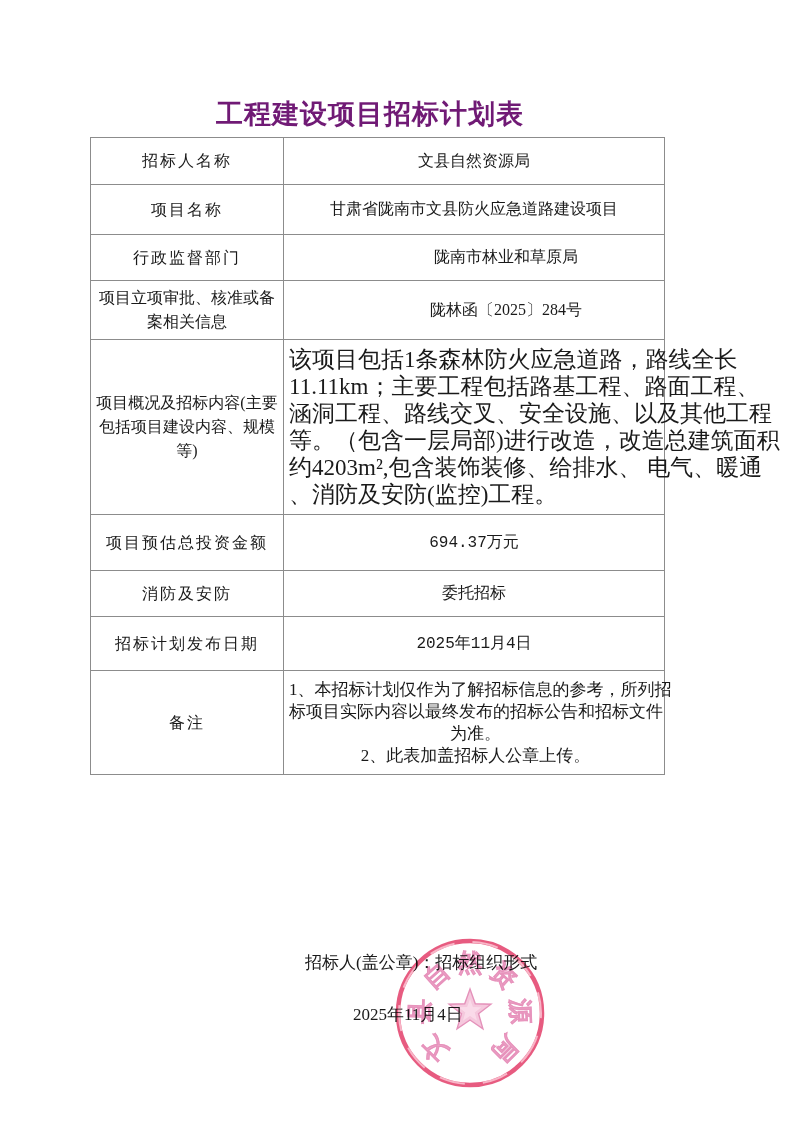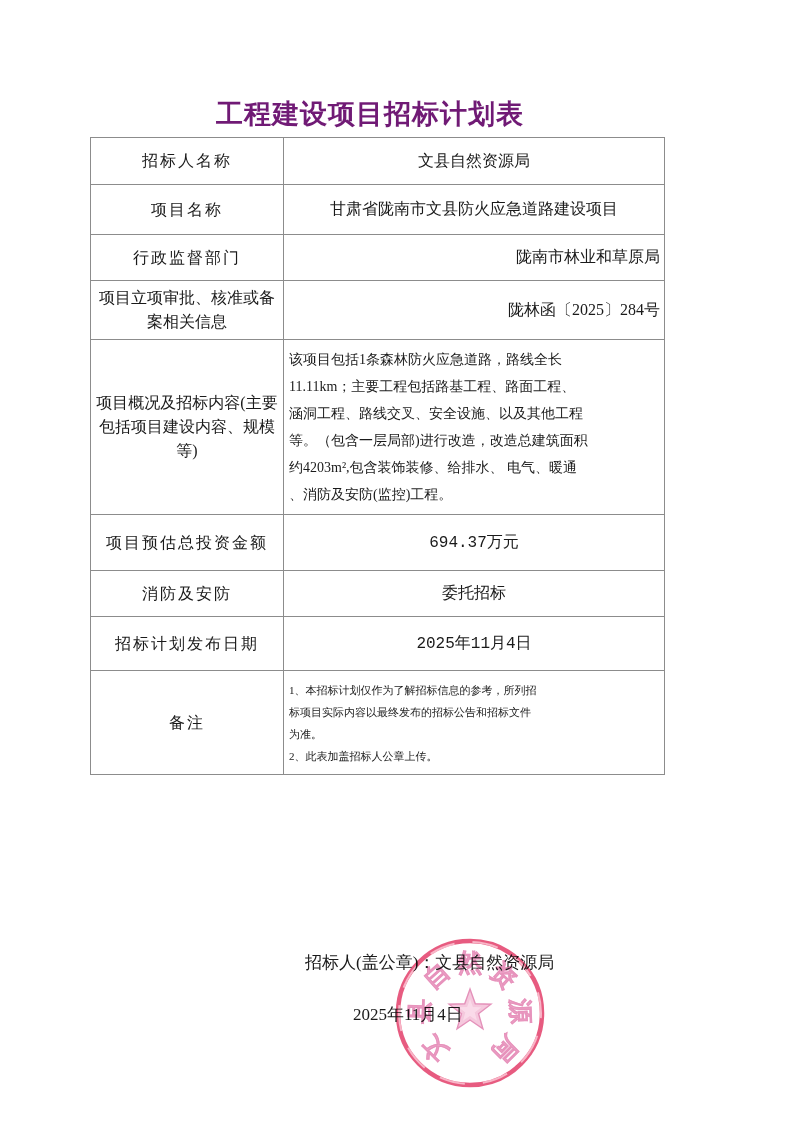--- a/index.html
+++ b/index.html
@@ -40,31 +40,32 @@
     padding:2px 2px;
     line-height:24px;
     letter-spacing:2px;
   }
   td.lbl.tight{letter-spacing:0;}
   td.val{
     width:372px;
     font-size:17px;
   }
   td.val.center{text-align:center;padding:2px 4px;font-family:Liberation Mono, monospace;}
-  td.val.vleft{text-align:right;padding:2px 4px 2px 68px;}
+  td.val.vleft{text-align:center;padding:2px 4px 2px 68px;}
   td.val.para{padding:6px 2px 6px 5px;}
   .pline{
     white-space:pre;
     line-height:27px;
-    font-size:14px;
+    font-size:23px;
   }
   .rline{
     white-space:pre;
     line-height:22px;
-    font-size:11px;
+    font-size:17px;
+    text-align:center;
   }
   .sign-line{
     position:absolute;
     left:305px;top:951px;
     font-size:17px;
     z-index:1;
   }
   .date-line{
     position:absolute;
     left:353px;top:1003px;
@@ -137,21 +138,21 @@
         <td class="val para">
           <div class="rline">1、本招标计划仅作为了解招标信息的参考，所列招</div>
           <div class="rline">标项目实际内容以最终发布的招标公告和招标文件</div>
           <div class="rline">为准。</div>
           <div class="rline">2、此表加盖招标人公章上传。</div>
         </td>
       </tr>
     </tbody>
   </table>
 
-  <div class="sign-line">招标人(盖公章)：文县自然资源局</div>
+  <div class="sign-line">招标人(盖公章)：招标组织形式</div>
   <div class="date-line">2025年11月4日</div>
 
   <svg class="stamp" viewBox="0 0 160 160" xmlns="http://www.w3.org/2000/svg">
     <defs>
       <filter id="blr" x="-20%" y="-20%" width="140%" height="140%">
         <feGaussianBlur stdDeviation="0.7"></feGaussianBlur>
       </filter>
       <filter id="blr2" x="-20%" y="-20%" width="140%" height="140%">
         <feGaussianBlur stdDeviation="0.5"></feGaussianBlur>
       </filter>

